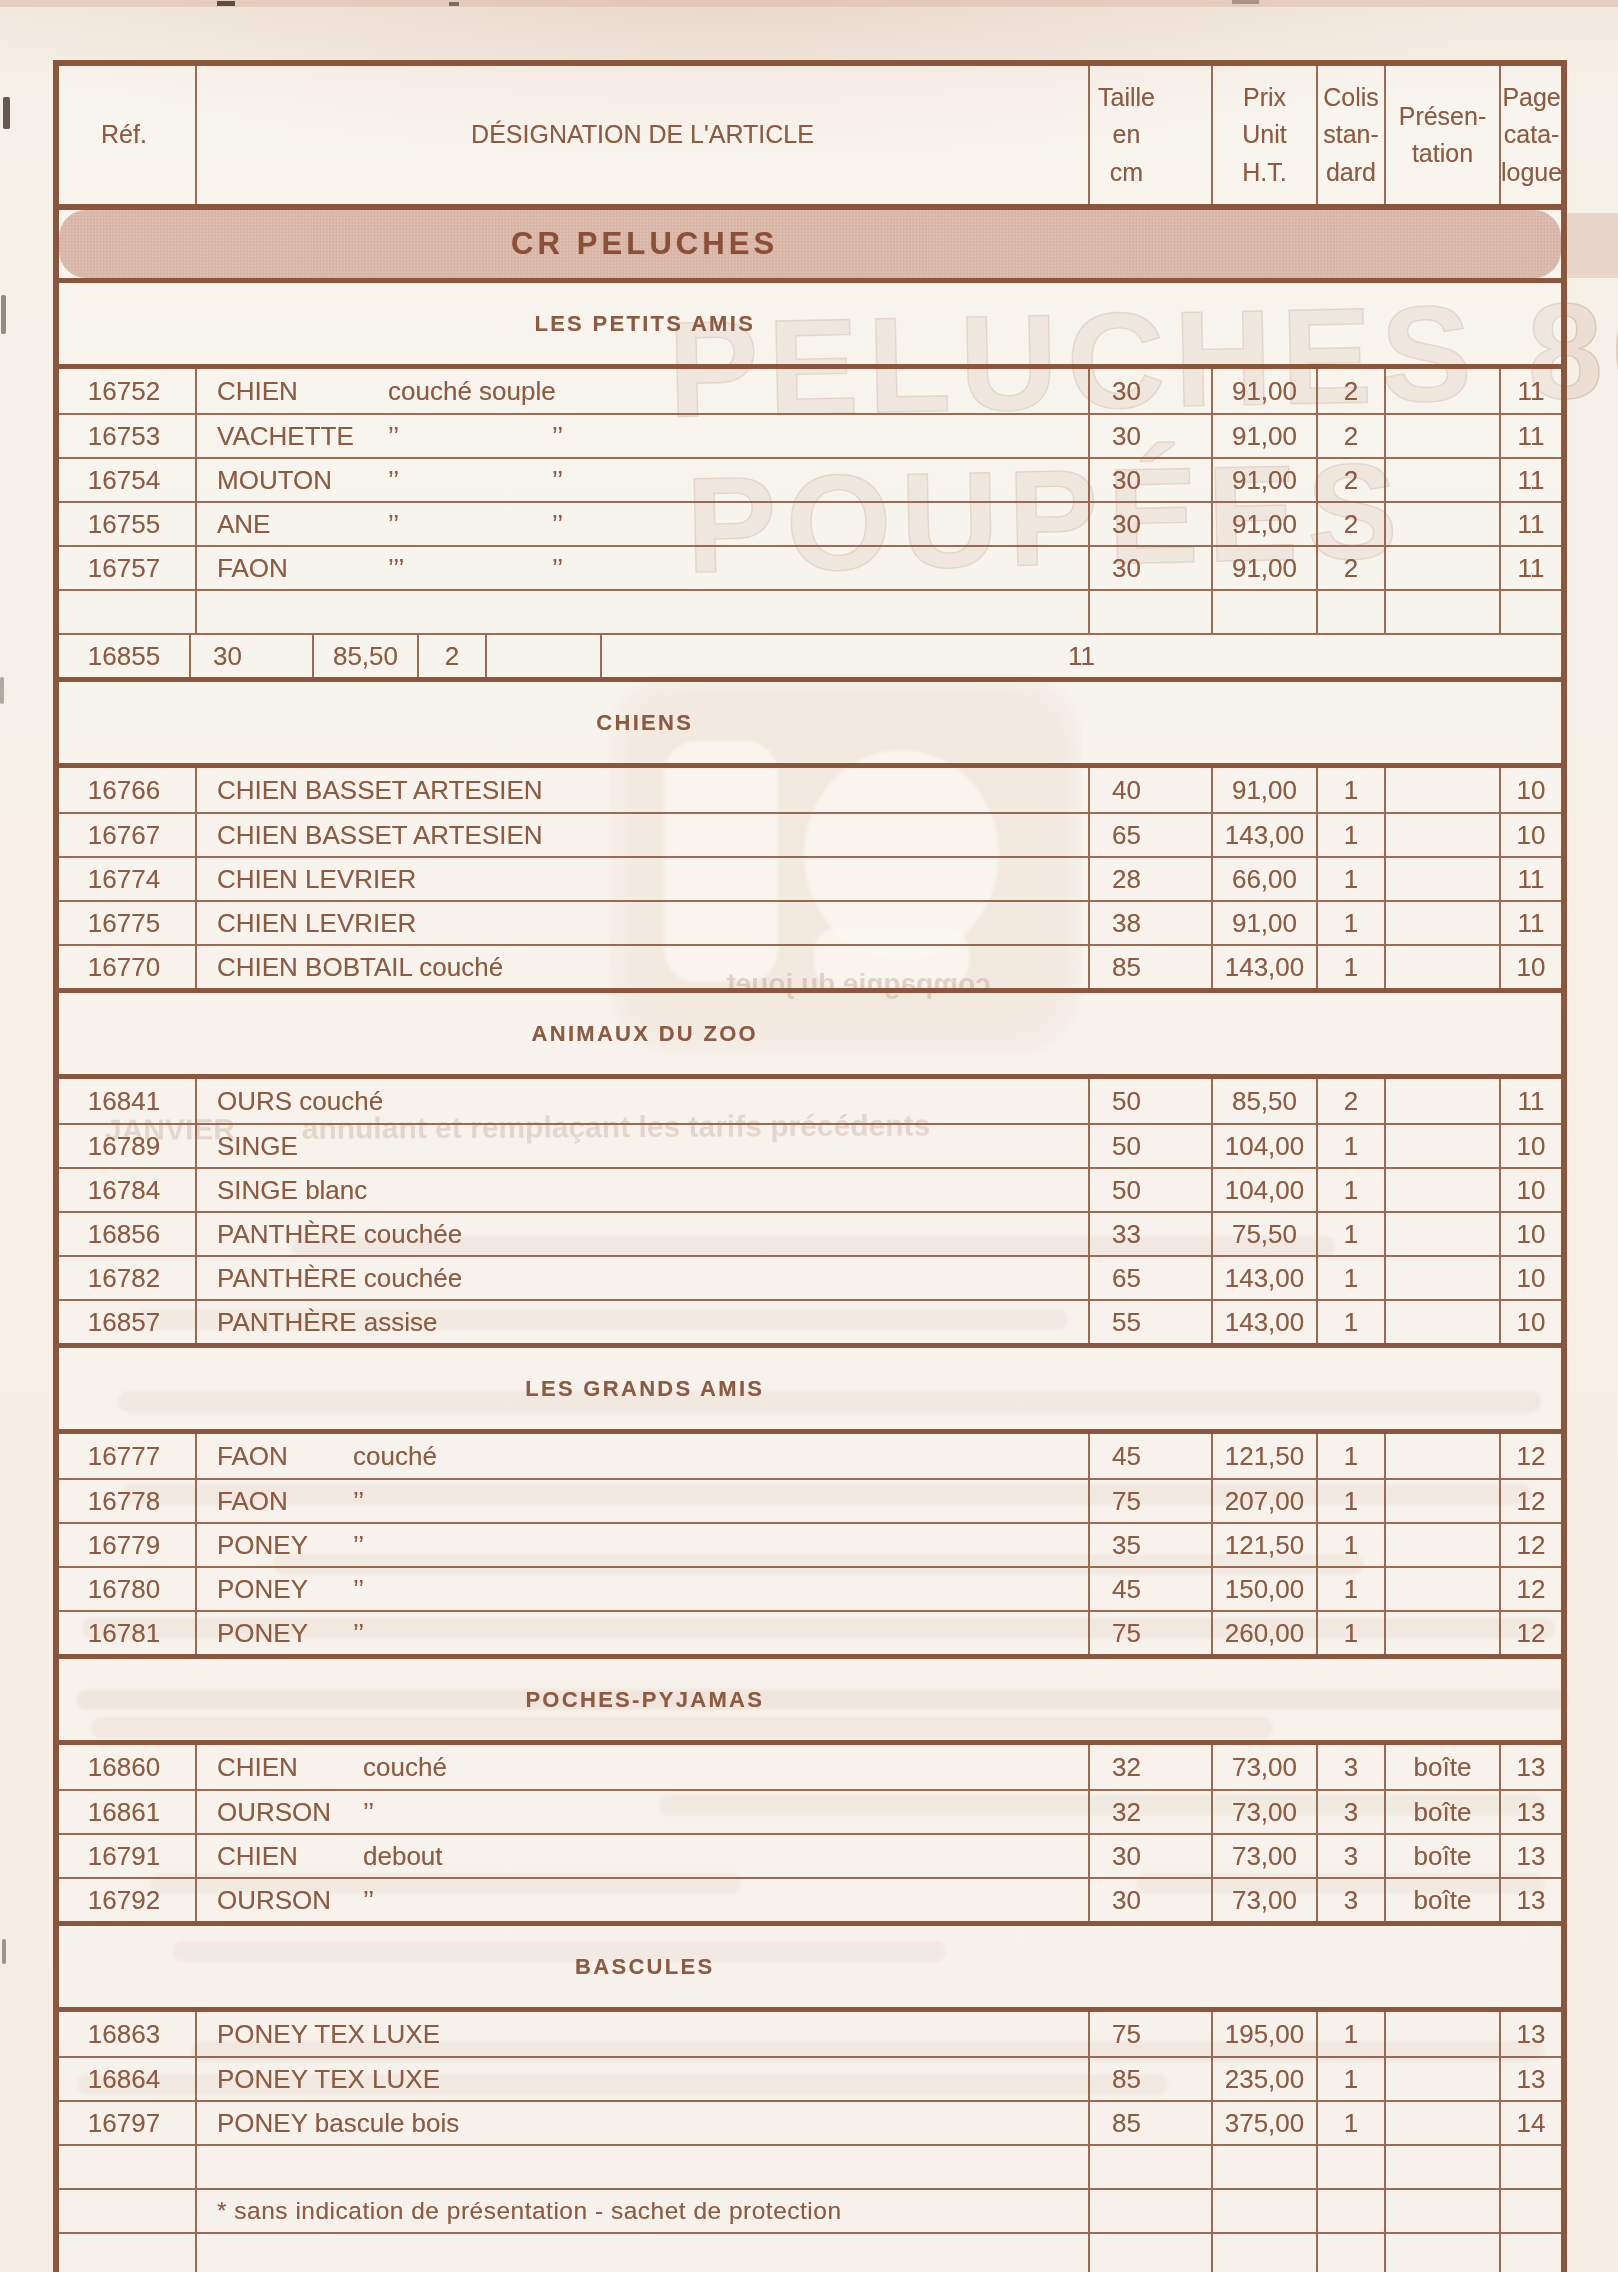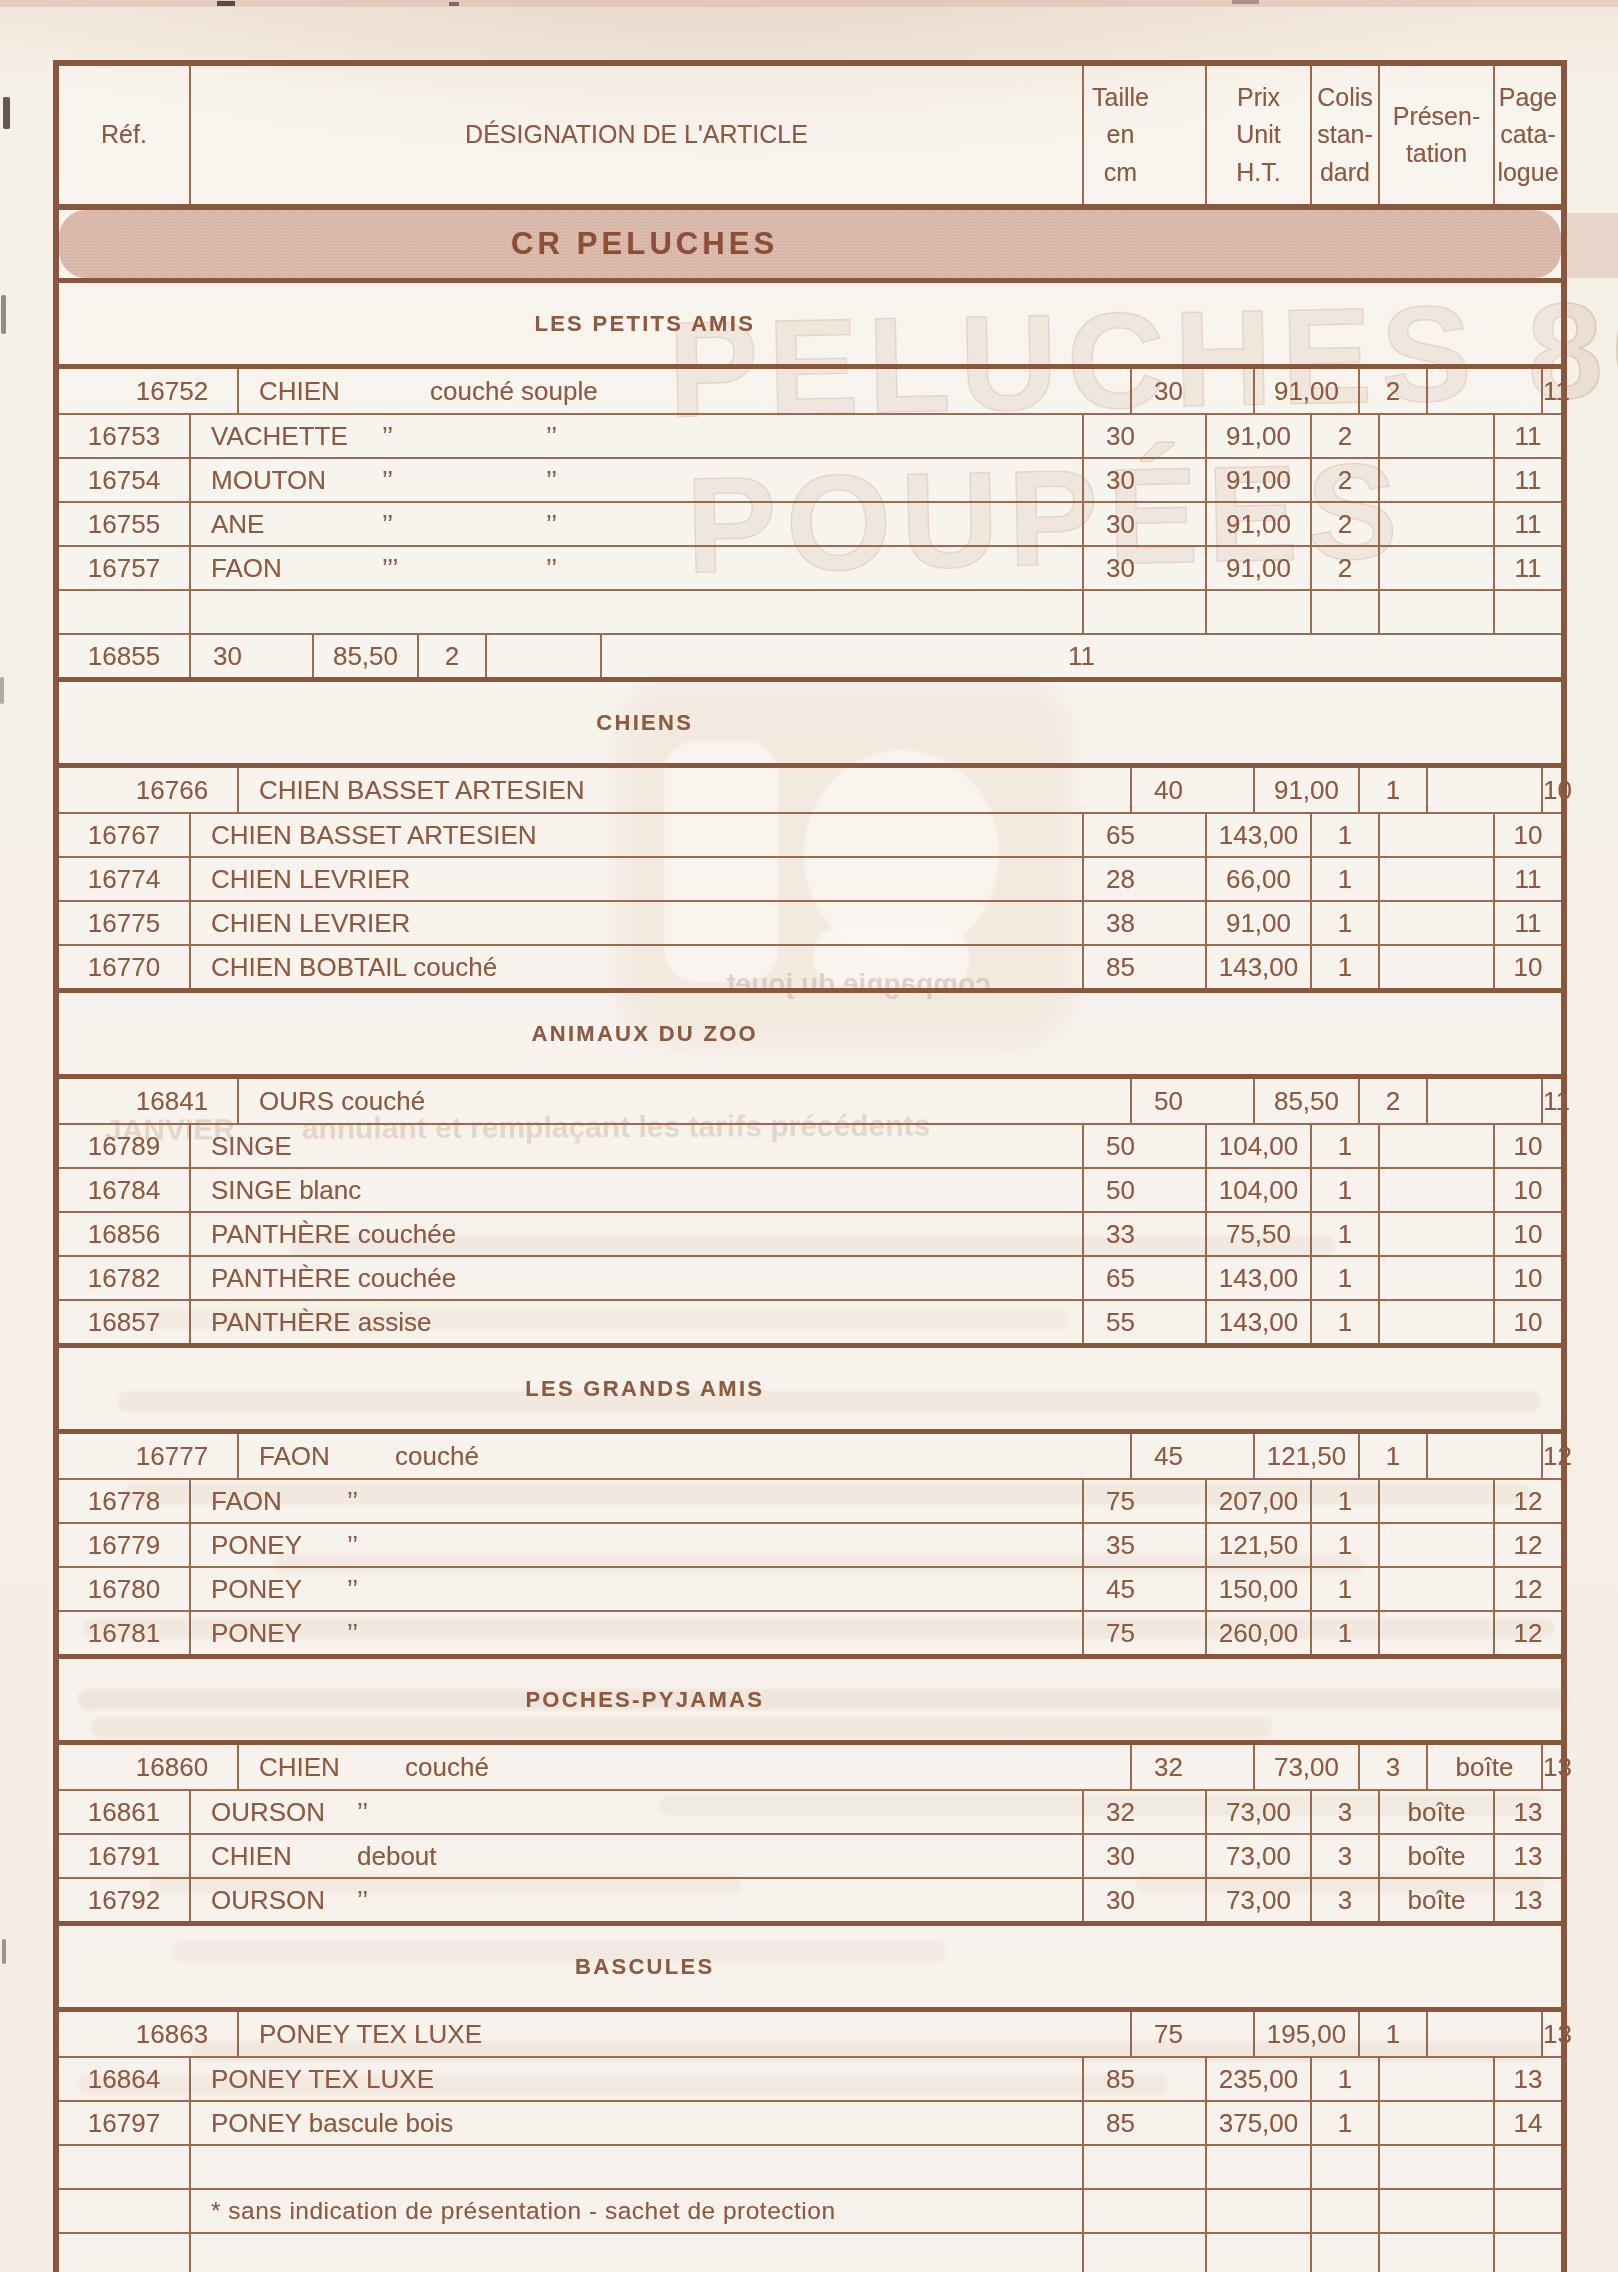--- a/index.html
+++ b/index.html
@@ -44,21 +44,21 @@
     color:rgba(166,118,94,0.33);white-space:pre;transform:rotate(-0.3deg);filter:blur(0.7px);}
   .gl{position:absolute;height:21px;background:#b98a70;border-radius:10px;filter:blur(1.8px);}
 
   
   .sheet{
     position:absolute;left:53px;top:60px;width:1514px;
     box-sizing:border-box;border:6.8px solid var(--line-thick);
     background:rgba(255,255,255,0.25);
   }
   .row{display:flex;box-sizing:border-box;border-top:2.3px solid var(--line);min-height:44px;position:relative;}
-  .row.no-top{border-top:none;padding-left:48px;}
+  .row.no-top{border-top:none;}
   .header-row{height:144px;border-top:none;border-bottom:6.8px solid var(--line-thick);}
   .band-row{height:68px;border-top:none;
     background:var(--band);
     background-image:radial-gradient(rgba(255,255,255,0.30) 0.5px, transparent 0.7px);
     background-size:3.2px 3.2px;border-radius:27px;}
   .band-row .band-title{
     position:absolute;left:2%;width:74%;top:0;height:100%;
     display:flex;align-items:center;justify-content:center;
     font-size:31px;font-weight:700;letter-spacing:4.1px;color:#8b4f38;
     text-shadow:0 0 0.9px rgba(139,79,56,0.35);}
@@ -66,21 +66,21 @@
   .title-row + .row{border-top:none;}
   .sec-title{position:absolute;left:4%;width:70%;text-align:center;
     font-size:22px;font-weight:700;letter-spacing:2.3px;color:var(--ink);
     text-shadow:0 0 0.5px rgba(140,90,60,0.4);}
   .cell{box-sizing:border-box;border-left:2.3px solid var(--line);
     display:flex;align-items:center;justify-content:center;
     font-size:26px;color:var(--ink);text-shadow:0 0 0.5px rgba(140,90,60,0.40);
     flex-grow:0;flex-shrink:0;overflow:visible;}
   .cell:first-child{border-left:none;}
   .c-ref{flex-basis:130px;}
-  .c-des{flex-basis:893px;justify-content:flex-start;padding-left:20px;}
+  .c-des{flex-basis:893px;justify-content:flex-start;padding-left:20px;margin-left:6px;}
   .c-taille{flex-basis:75px;}
   .c-prix{flex-basis:105px;margin-left:48px;}
   .c-colis{flex-basis:68px;}
   .c-pres{flex-basis:115px;}
   .c-page{flex-basis:0;flex-grow:1;}
   .hcell{white-space:pre-line;text-align:center;font-size:25px;line-height:1.5;}
   .hcell.c-des{justify-content:center;padding-left:0;}
   .d-name{display:inline-block;white-space:nowrap;}
   .sec-lpa .d-name{min-width:171px;}
   .sec-lpa .d-1{display:inline-block;min-width:164px;}

